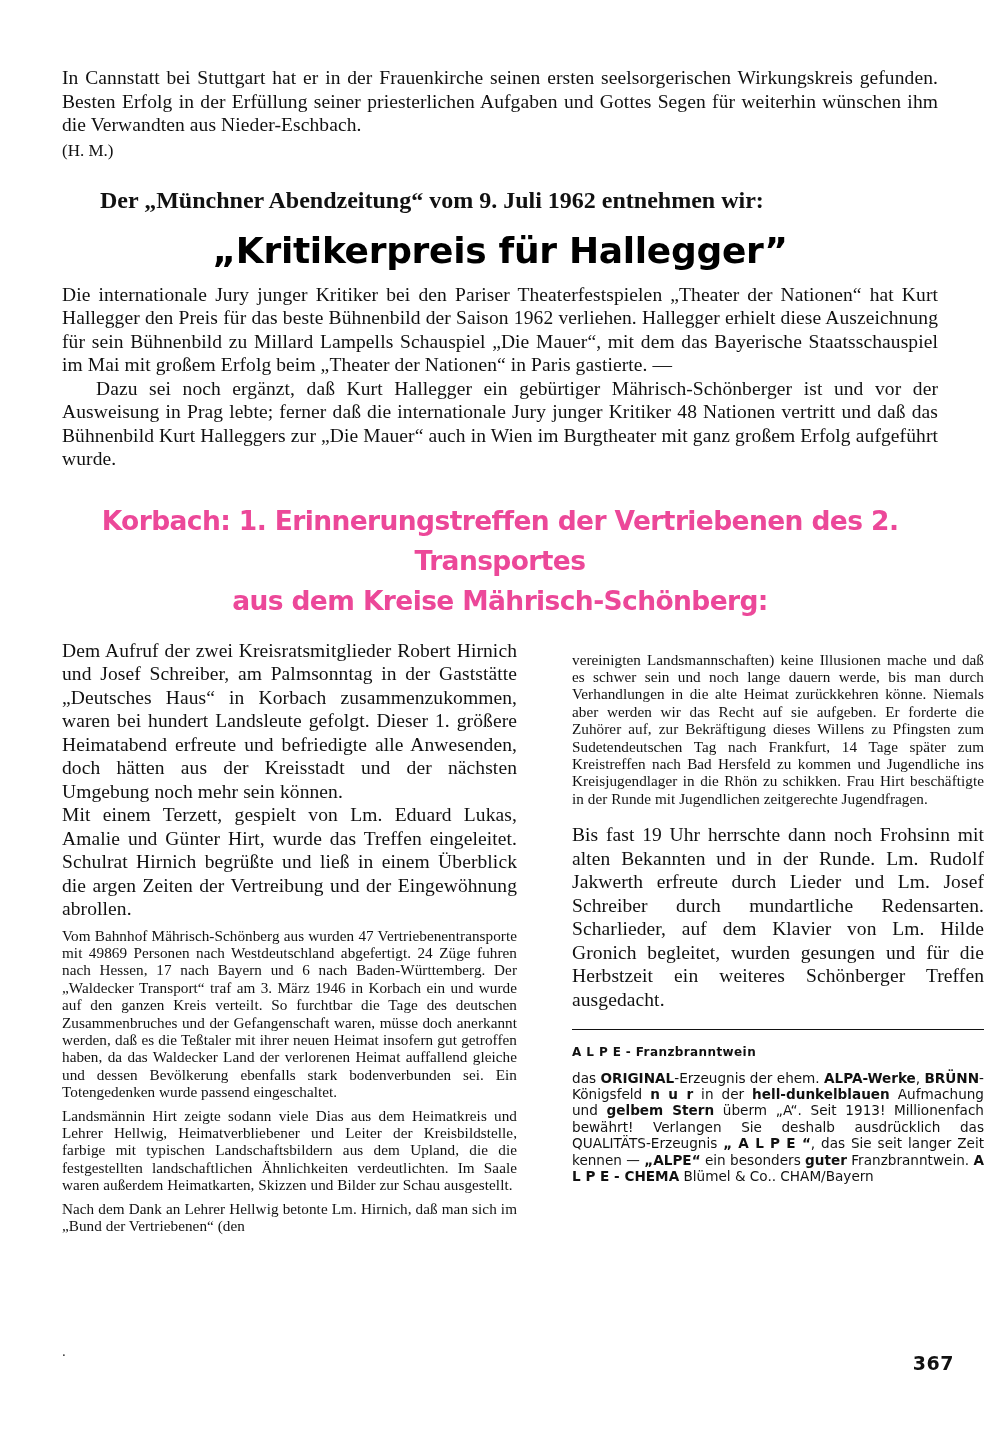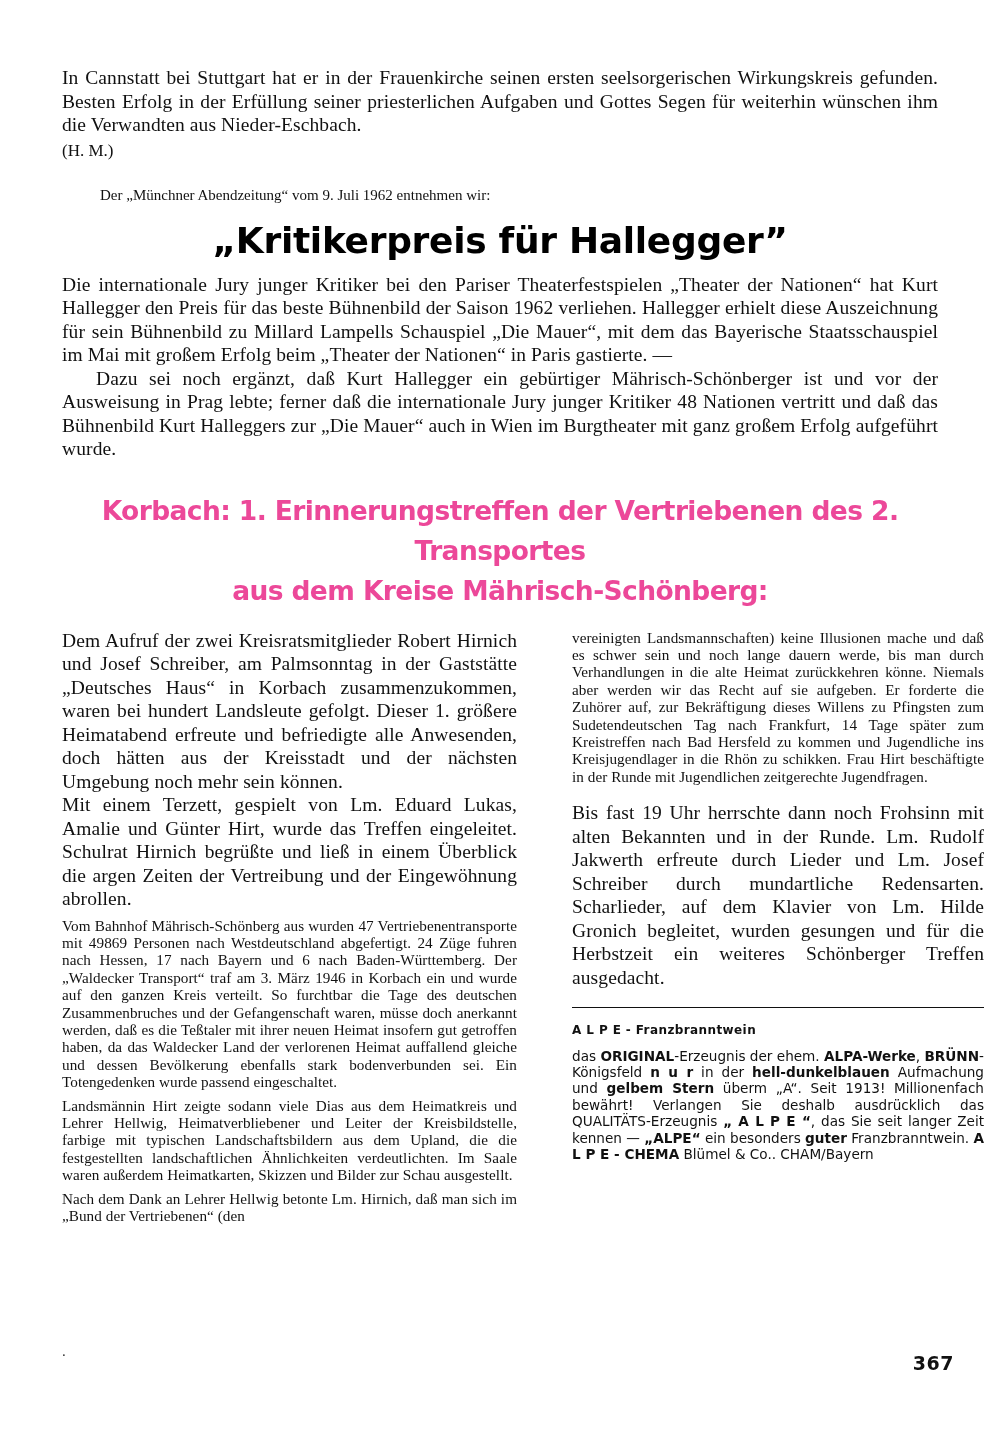--- a/index.html
+++ b/index.html
@@ -65,40 +65,41 @@
     font-family: "DejaVu Sans", sans-serif;
     font-weight: bold;
     font-size: 26.5px;
     line-height: 40px;
     letter-spacing: -0.6px;
     margin: 30px 0 18px 0;
     color: #ec4899;
   }
 
   .lead-line {
-    font-size: 15px;
+    font-size: 24px;
     margin: 26px 0 0 0;
     text-indent: 38px;
+    font-weight: bold;
   }
 
   
   .cols {
     position: relative;
     margin-top: 10px;
   }
   .col-left {
     position: absolute;
     left: 0;
     top: 0;
     width: 455px;
   }
   .col-right {
     position: absolute;
     left: 510px;
-    top: 0;
+    top: 12px;
     width: 412px;
   }
   .col-left .p-large, .col-right .p-large { text-align: justify; }
 
   .gap-s { height: 6px; }
   .gap-m { height: 10px; }
 
   hr.rule {
     border: none;
     border-top: 1.5px solid #111;

